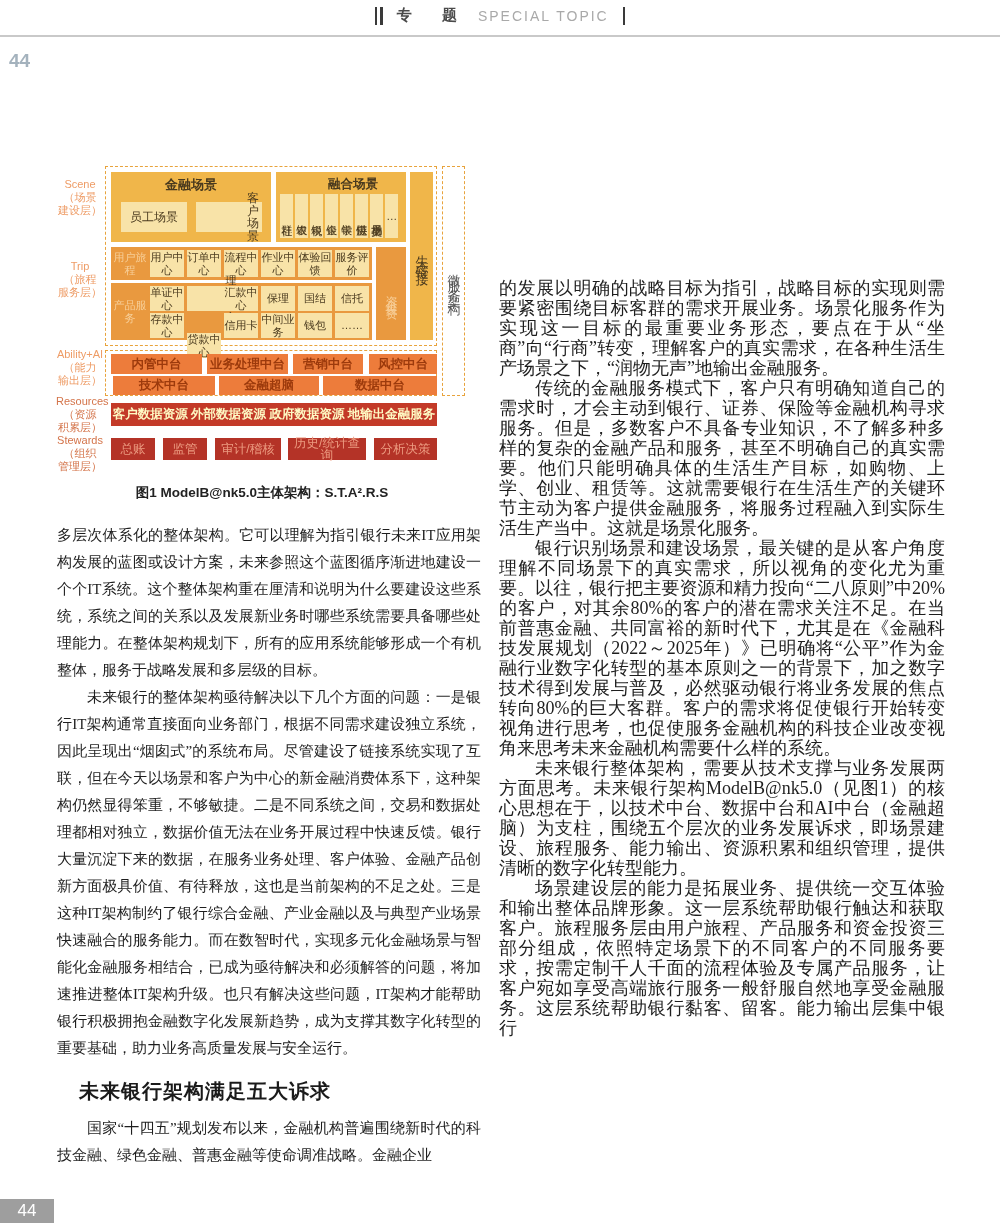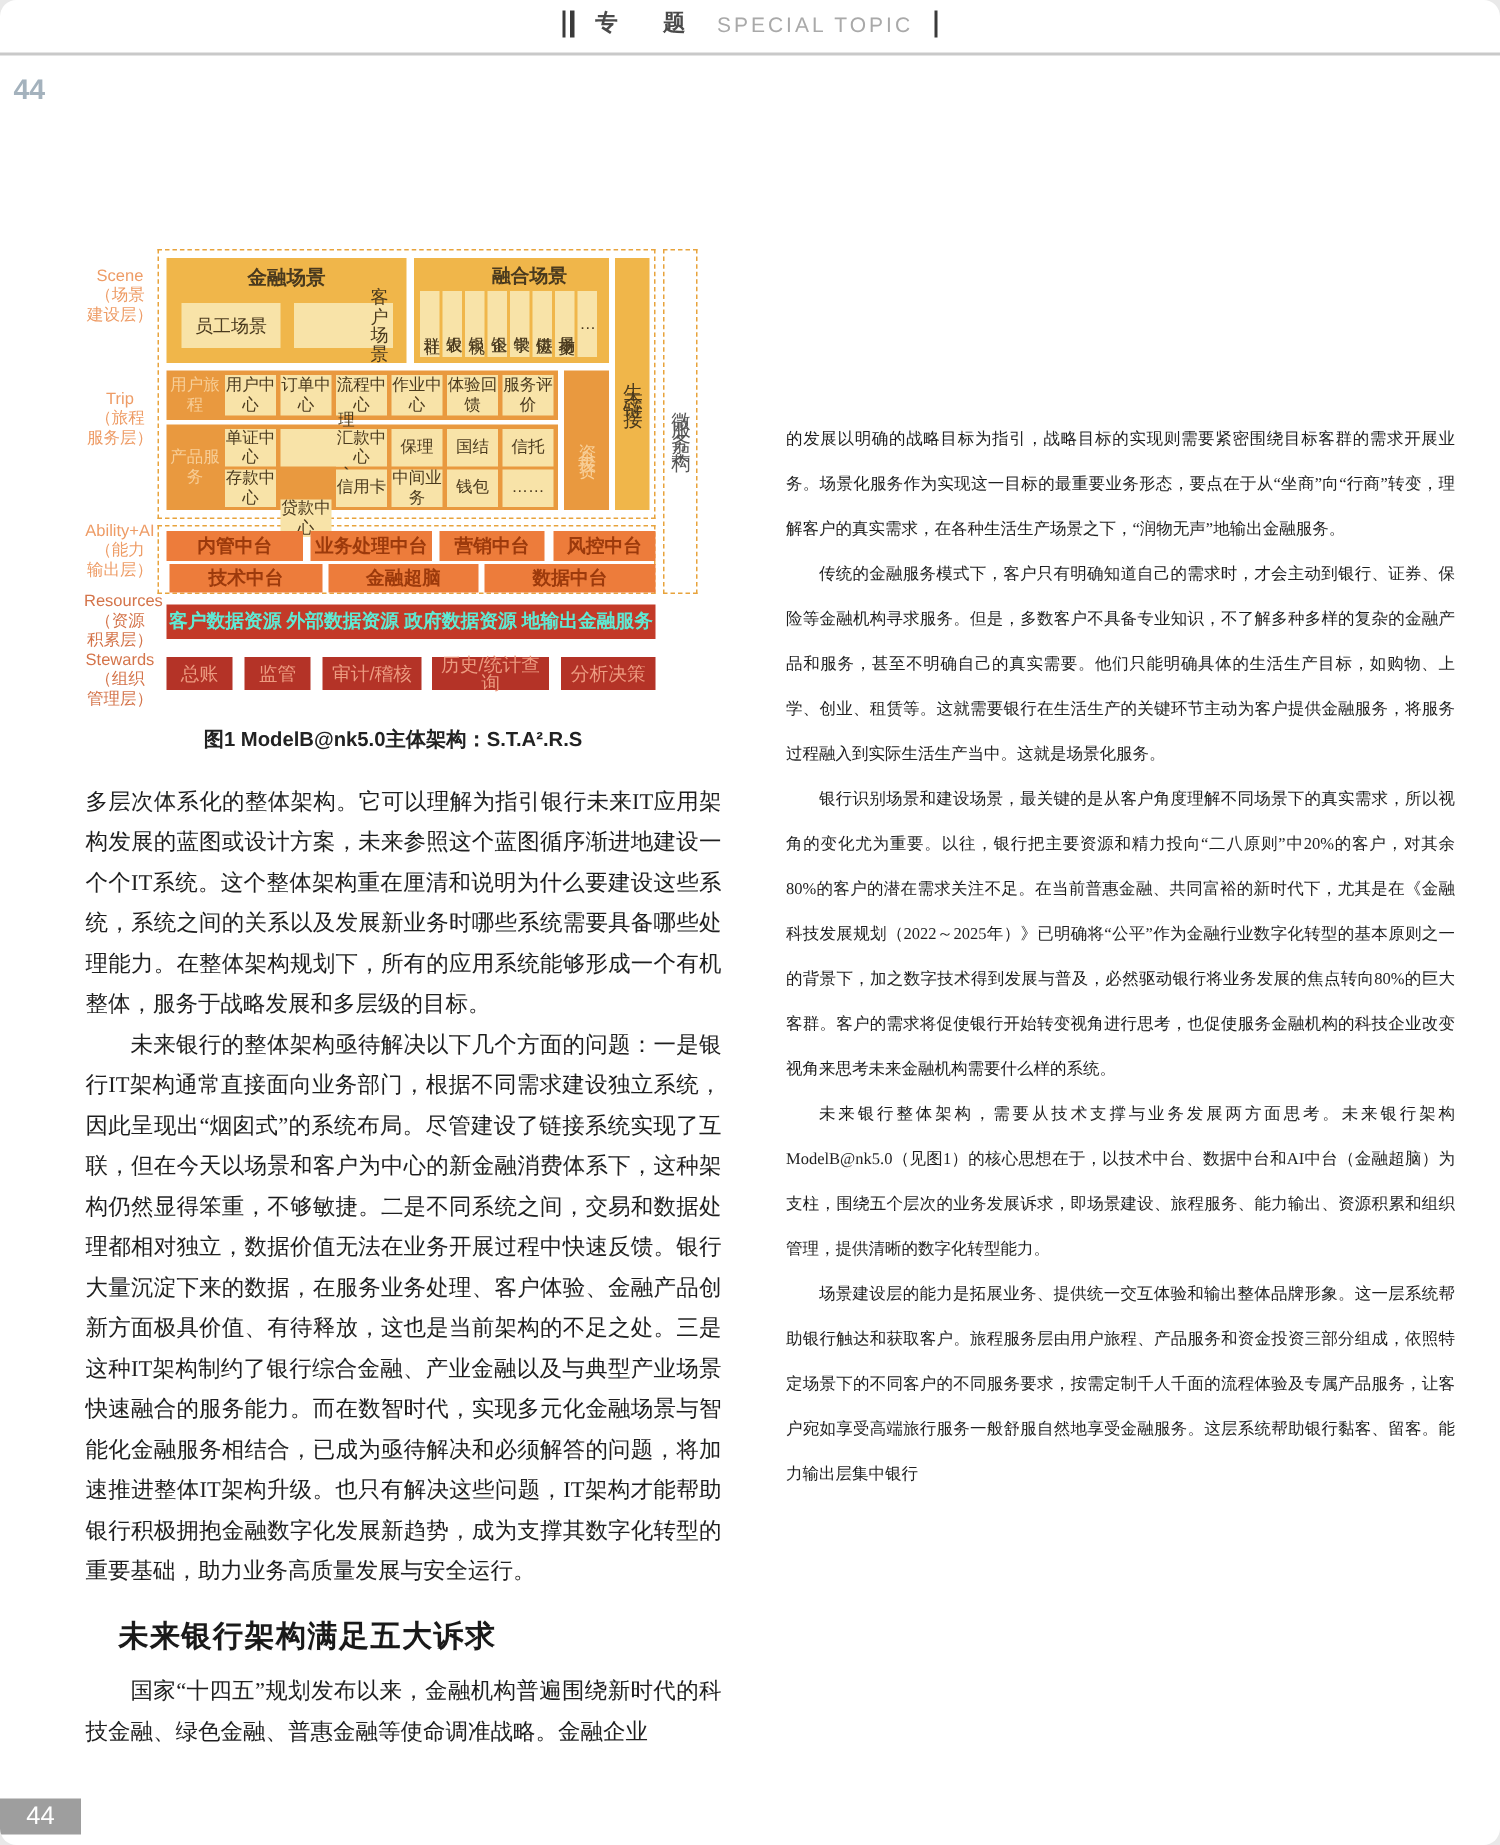--- a/index.html
+++ b/index.html
@@ -1,53 +1,53 @@
 <!DOCTYPE html>
 <html><head>
 <meta charset="utf-8">
 <style>
   html,body{margin:0;padding:0;background:#e9e9e9;}
   #page{position:relative;width:1000px;height:1230px;background:#ffffff;margin:0 auto;overflow:hidden;
-        font-family:"Liberation Sans",sans-serif;border-radius:11px;}
+        font-family:"Liberation Sans",sans-serif;}
   
   .top-rule{position:absolute;left:0;top:35px;width:1000px;height:2px;background:#c9c9c9;}
   .header{position:absolute;left:0;top:6px;width:1000px;display:flex;justify-content:center;align-items:center;gap:14px;}
   .vbar{display:inline-block;width:2.5px;height:18px;background:#3a3a3a;}
   .vbar+.vbar{margin-left:3px;}
   .bars{display:flex;}
   .h-cn{font-size:15px;color:#4a4a4a;letter-spacing:13px;font-weight:bold;}
   .h-en{font-size:14px;color:#a9a9a9;letter-spacing:2px;margin-left:-6px;}
   .pagenum-top{position:absolute;left:9px;top:50px;font-size:19px;color:#a4b2bd;font-weight:bold;}
   .pagenum-bottom{position:absolute;left:0;top:1199px;width:54px;height:24px;background:#9e9e9e;
         color:#ffffff;font-size:17px;display:flex;align-items:center;justify-content:center;}
   
   .diagram{position:absolute;left:56px;top:164px;width:412px;height:312px;font-family:"Liberation Sans",sans-serif;}
   .abs{position:absolute;box-sizing:border-box;}
   .dash{border:1.5px dashed #e8a33c;}
   .yellow{background:#f0b64a;}
   .cream{background:#f8e3a8;color:#4a3a1e;}
   .orange{background:#e9993f;}
   .odeep{background:#ed7c3b;color:#9c3a0c;}
-  .rbar{background:#c33a28;color:#5eead4;}
+  .rbar{background:#c33a28;color:#fef9c3;}
   .rbox{background:#b43327;color:#ec9b80;}
   .cell{display:flex;align-items:center;justify-content:center;text-align:center;
         font-size:11px;line-height:12.5px;}
   .vtext{writing-mode:vertical-rl;text-orientation:upright;display:flex;align-items:center;justify-content:center;}
   .blk-title{text-align:center;font-size:13px;font-weight:bold;color:#4a3a1e;padding-top:4px;}
   .side-label{position:absolute;width:48px;text-align:center;font-size:11px;line-height:13px;color:#ee9c66;}
   .side-label.dkr{color:#d4744a;}
   .fig-caption{position:absolute;left:56px;top:484px;width:412px;text-align:center;
         font-size:13.5px;font-weight:bold;color:#222;}
   .band-label{color:#f7ce97;font-size:11px;line-height:12.5px;display:flex;align-items:center;
         justify-content:center;text-align:center;}
   
   .col{position:absolute;color:#1e1e1e;font-family:"Liberation Serif","DejaVu Serif",serif;}
   .col p{margin:0;text-align:justify;}
   .col-left{left:57px;top:522px;width:424px;font-size:15px;line-height:27px;}
-  .col-right{left:524px;top:278px;width:446px;font-size:11px;line-height:30px;}
+  .col-right{left:499px;top:278px;width:446px;font-size:18px;line-height:20px;}
   .ind{text-indent:2em;}
   .col h2{font-size:20px;letter-spacing:1px;margin:16px 0 10px 22px;color:#1a1a1a;
         font-family:"Liberation Serif","DejaVu Serif",serif;}
 </style>
 </head>
 <body>
 
 <div id="page">
 
   <div class="header">

